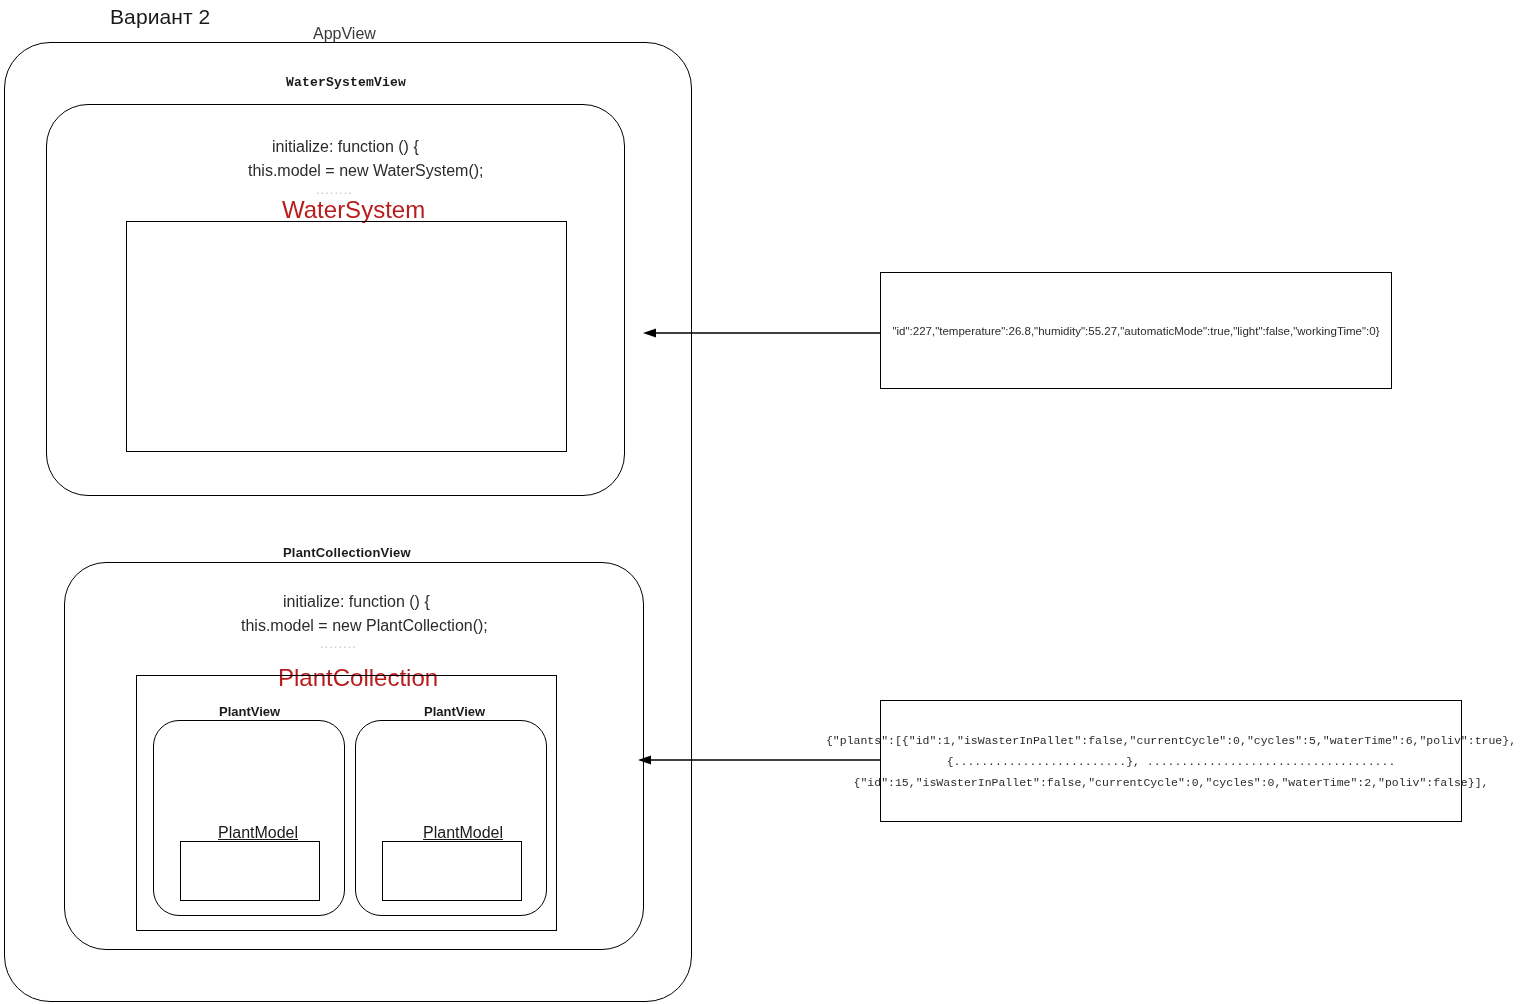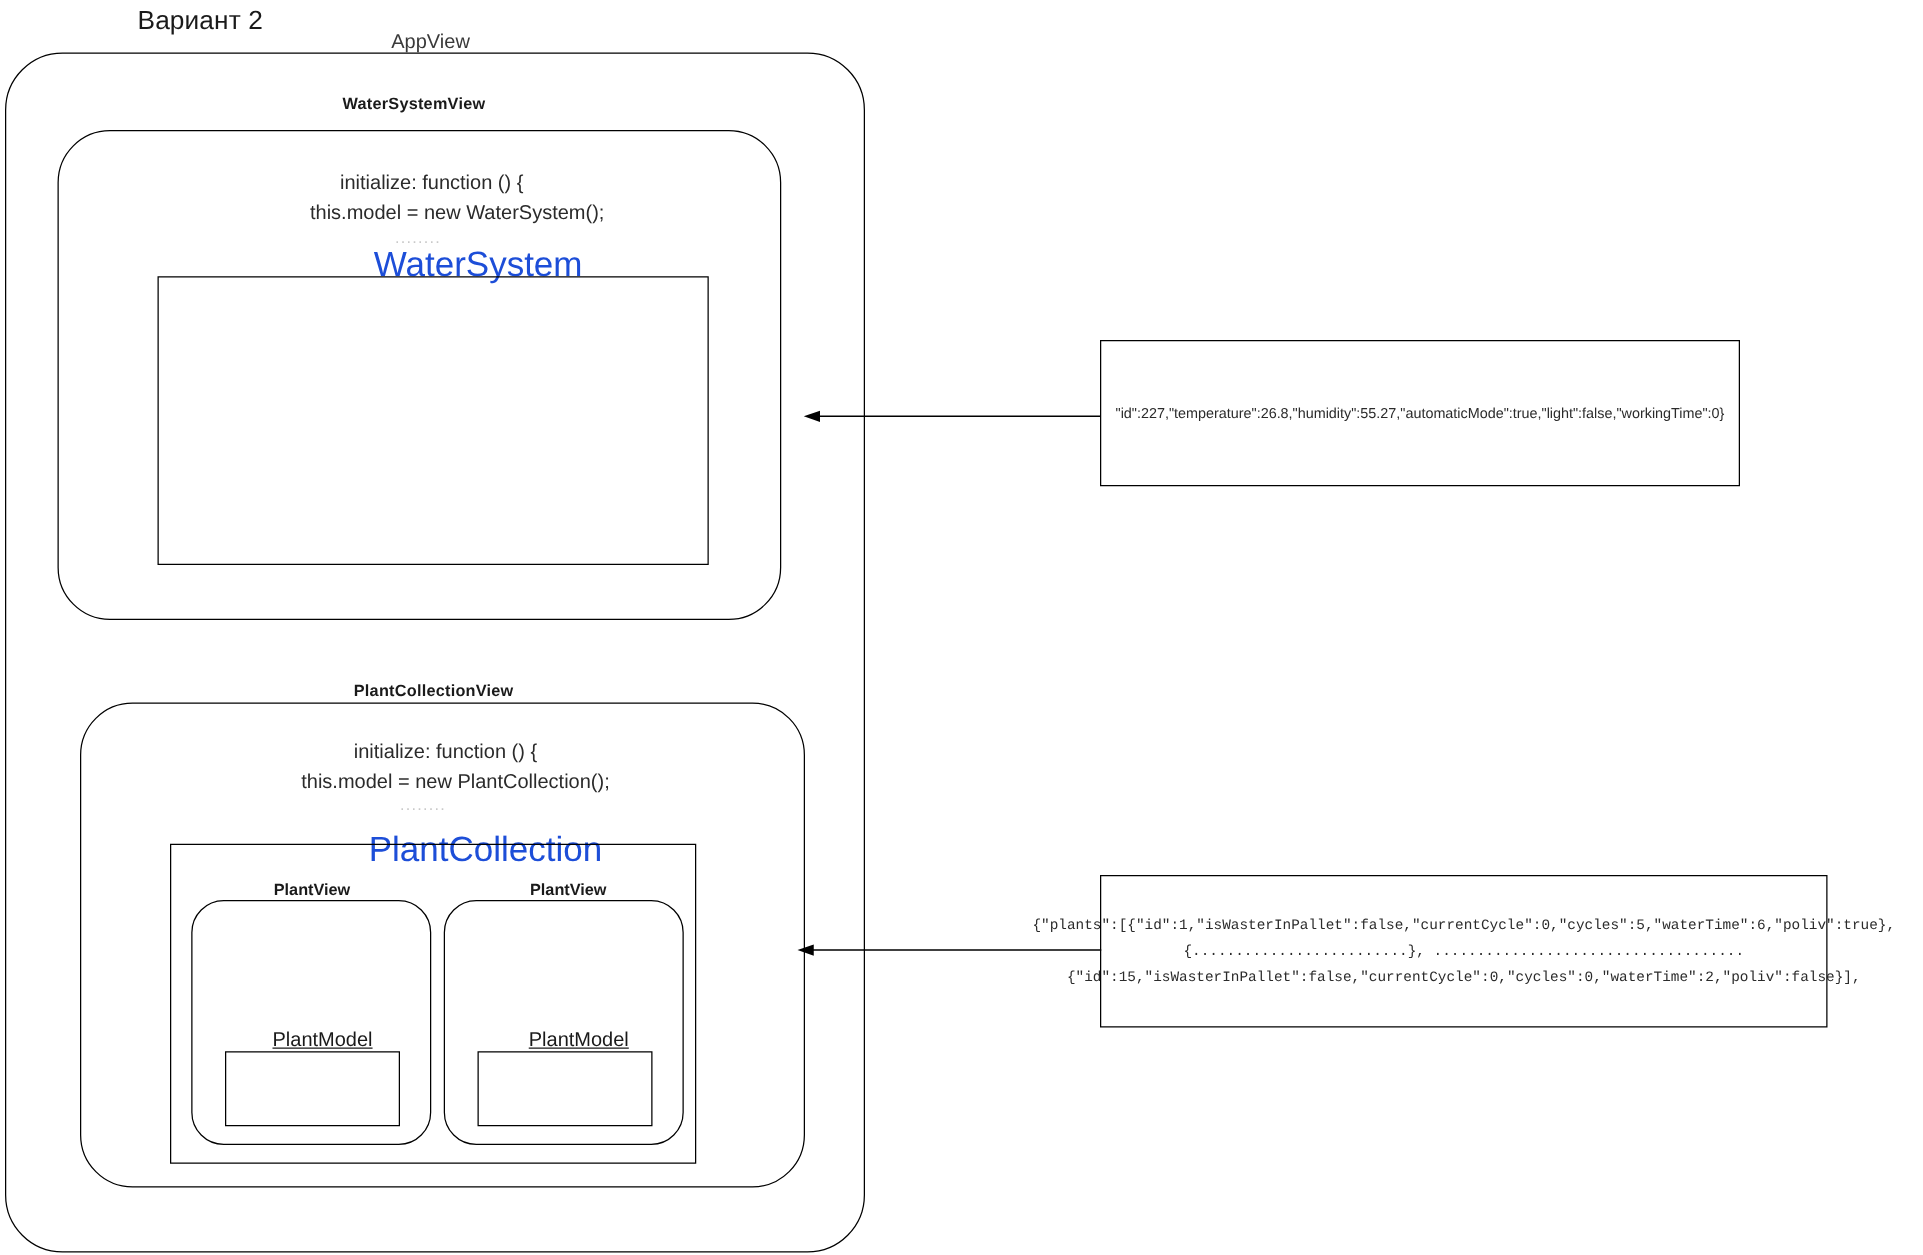--- a/index.html
+++ b/index.html
@@ -51,23 +51,22 @@
     font-size: 13px;
     font-weight: bold;
     color: #1a1a1a;
     letter-spacing: 0.2px;
   }
   .lbl-code {
     font-size: 16px;
     color: #2b2b2b;
   }
   .lbl-model {
-    font-size: 28px;
-    color: #1d4ed8;
-    margin-left: 17px;
+    font-size: 24px;
+    color: #b91c1c;
   }
   .lbl-plantview {
     font-size: 13px;
     font-weight: bold;
     color: #1a1a1a;
   }
   .lbl-plantmodel {
     font-size: 16px;
     color: #1a1a1a;
     text-decoration: underline;
@@ -114,21 +113,21 @@
 <body>
 
 <div id="canvas">
 
   <div class="lbl title-variant" style="left:110px; top:5px;">Вариант 2</div>
 
   <div class="lbl lbl-appview" style="left:313px; top:25px;">AppView</div>
 
   <div class="box rounded-outer" style="left:4px; top:42px; width:688px; height:960px;"></div>
 
-  <div class="lbl lbl-bold" style="left:274px; top:75px;">WaterSystemView</div>
+  <div class="lbl lbl-bold" style="left:286px; top:75px;font-family:Liberation Mono, monospace;">WaterSystemView</div>
 
   <div class="box rounded-inner" style="left:46px; top:104px; width:579px; height:392px;"></div>
 
   <div class="lbl lbl-code" style="left:272px; top:138px;">initialize: function () {</div>
 
   <div class="lbl lbl-code" style="left:248px; top:162px;">this.model = new WaterSystem();</div>
 
   <div class="dots-faint" style="left:316px; top:182px;">........</div>
 
   <div class="lbl lbl-model" style="left:282px; top:196px;">WaterSystem</div>

